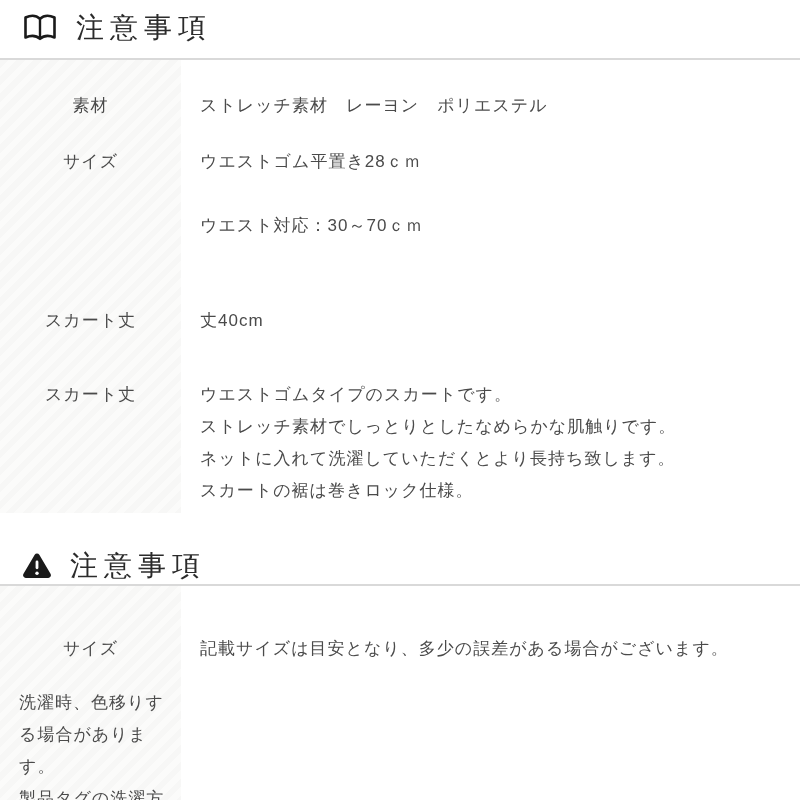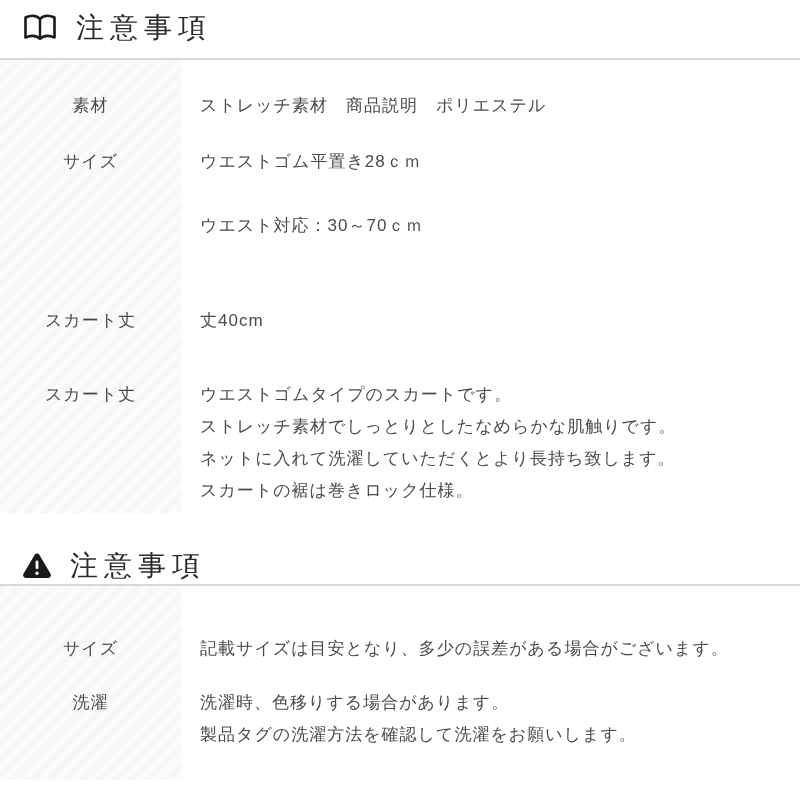--- a/index.html
+++ b/index.html
@@ -86,21 +86,21 @@
         <line x1="18" y1="5.8" x2="18" y2="25.8" stroke="#1a1a1a" stroke-width="2.4"></line>
       </svg>
     </span>
     <h2 class="section-title">注意事項</h2>
   </header>
   <div class="divider"></div>
 
   <section class="spec-table spec">
     <div class="row r1">
       <div class="label-cell">素材</div>
-      <div class="value-cell">ストレッチ素材　商品説明　ポリエステル</div>
+      <div class="value-cell">ストレッチ素材　レーヨン　ポリエステル</div>
     </div>
     <div class="row r2">
       <div class="label-cell">サイズ</div>
       <div class="value-cell">ウエストゴム平置き28ｃｍ
 
 ウエスト対応：30～70ｃｍ</div>
     </div>
     <div class="row r3">
       <div class="label-cell">スカート丈</div>
       <div class="value-cell">丈40cm</div>
@@ -125,19 +125,18 @@
     <h2 class="section-title">注意事項</h2>
   </header>
   <div class="divider"></div>
 
   <section class="spec-table caution">
     <div class="row r1">
       <div class="label-cell">サイズ</div>
       <div class="value-cell">記載サイズは目安となり、多少の誤差がある場合がございます。</div>
     </div>
     <div class="row r2">
-      <div class="label-cell">洗濯</div>
       <div class="value-cell">洗濯時、色移りする場合があります。
 製品タグの洗濯方法を確認して洗濯をお願いします。</div>
     </div>
   </section>
 
 </div>
 
 </body></html>

